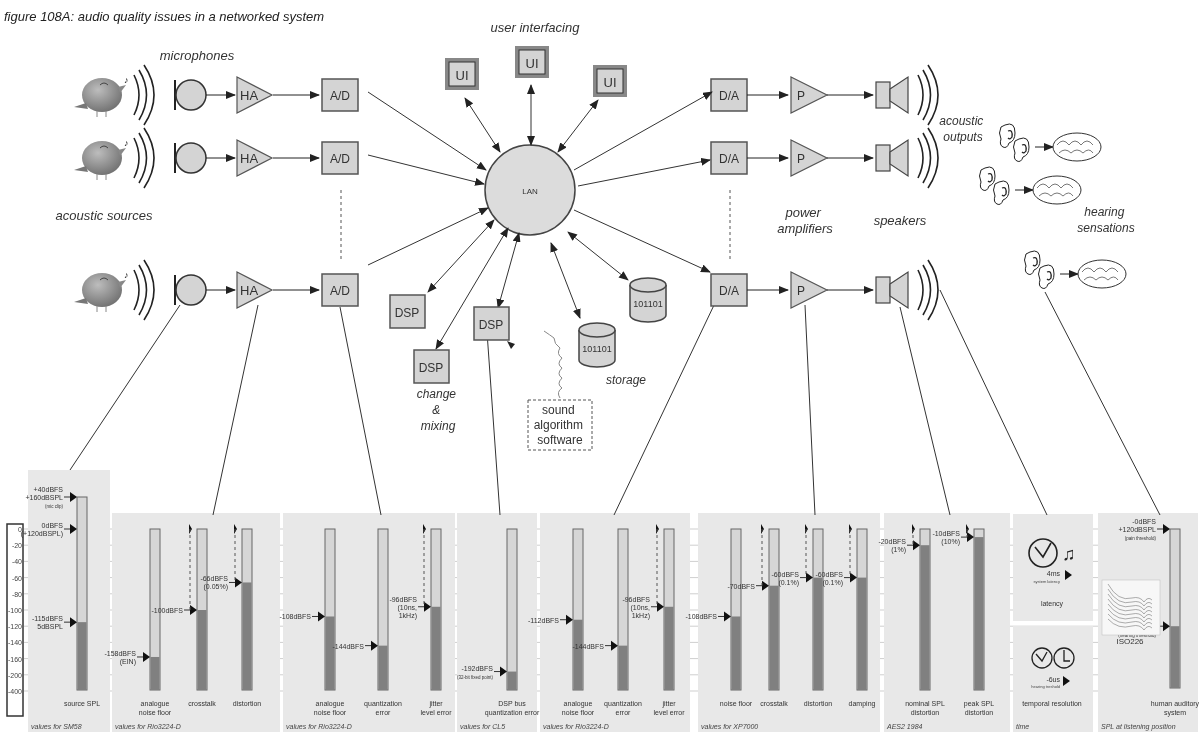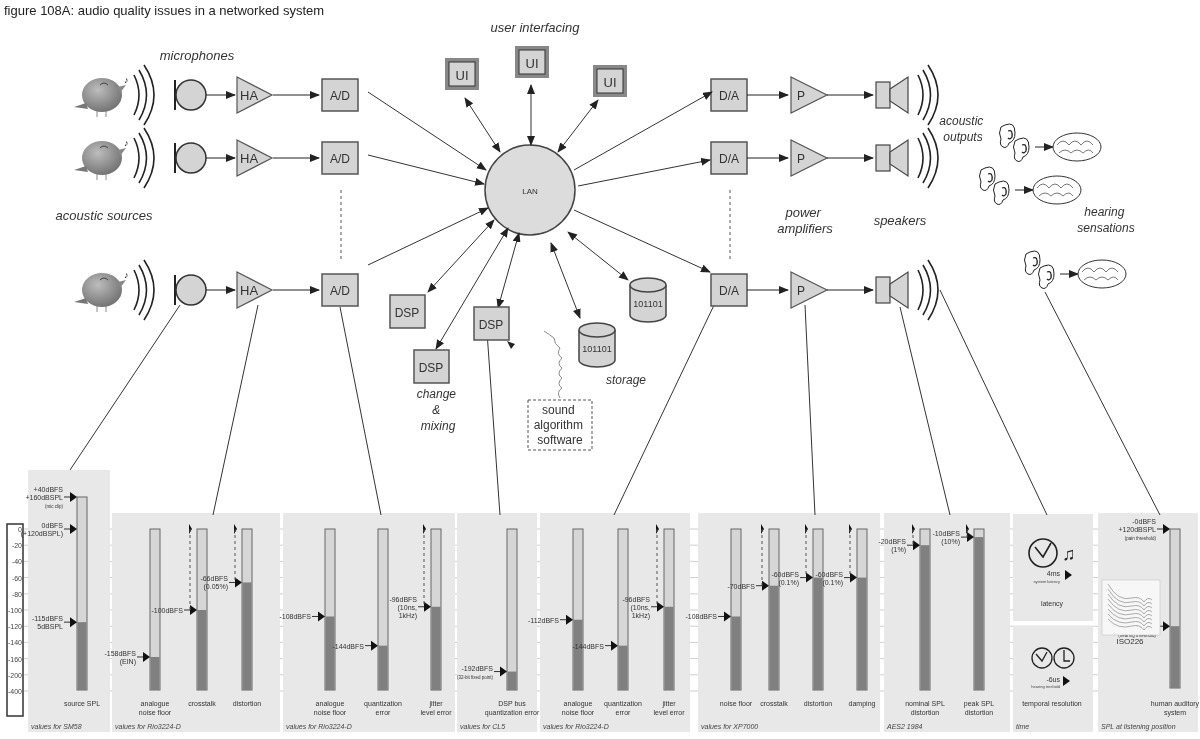--- a/index.html
+++ b/index.html
@@ -12,21 +12,21 @@
   .dash{stroke:#555;stroke-width:1;stroke-dasharray:3,3;fill:none;}
   .panel{fill:#e8e8e8;}
   .barbg{fill:#d6d6d6;stroke:#666;stroke-width:1;}
   .barfill{fill:#808080;}
   .grid{stroke:#cfcfcf;stroke-width:1;}
   .cap{font-size:7px;fill:#444;font-style:italic;}
 </style>
 </head>
 <body>
 
-<div style="position:absolute;left:4px;top:3px;font-size:13px;color:#222;">figure 108A: audio quality issues in a networked system</div>
+<div style="position:absolute;left:4px;top:9px;font-size:13px;font-style:italic;color:#222;">figure 108A: audio quality issues in a networked system</div>
 
 <svg id="diag" width="1200" height="739" viewBox="0 0 1200 739">
   <defs>
     <marker id="ah" markerWidth="10" markerHeight="8" refX="9" refY="4" orient="auto" markerUnits="userSpaceOnUse">
       <path d="M0,0 L10,4 L0,8 z" fill="#222"></path>
     </marker>
     <marker id="ahs" markerWidth="10" markerHeight="8" refX="1" refY="4" orient="auto" markerUnits="userSpaceOnUse">
       <path d="M10,0 L0,4 L10,8 z" fill="#222"></path>
     </marker>
     <radialGradient id="bird" cx="40%" cy="35%" r="70%">

